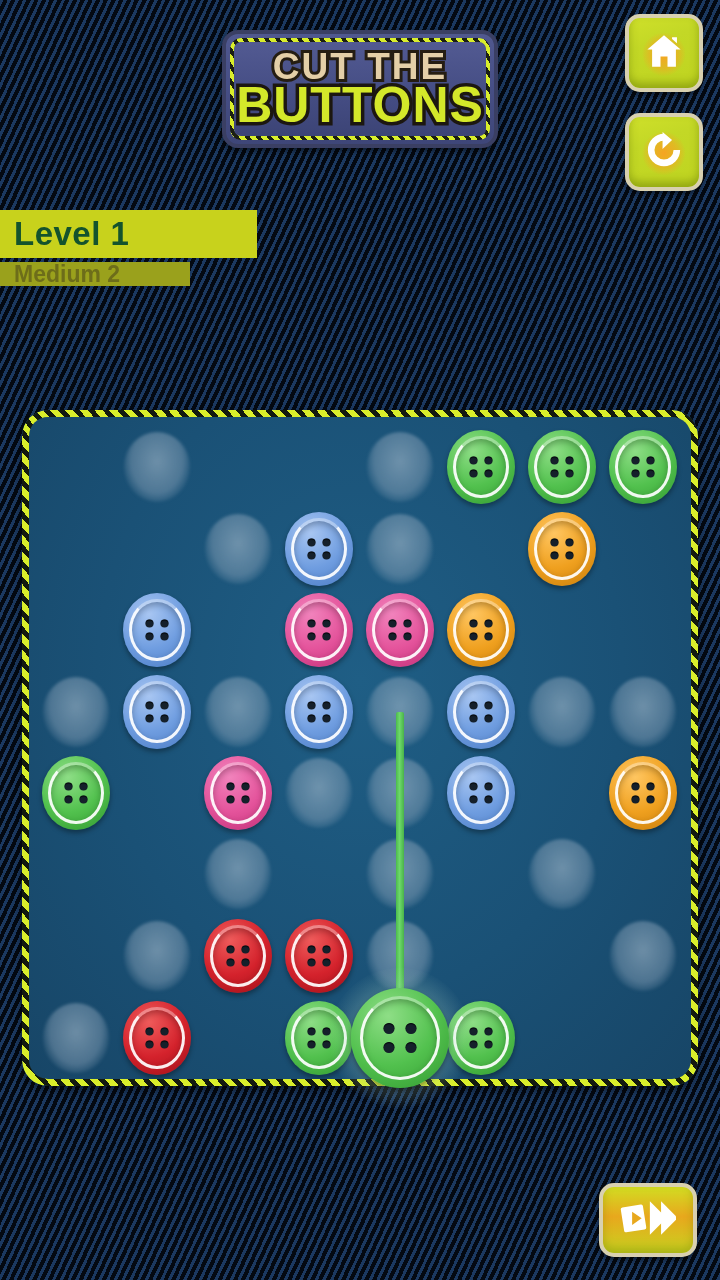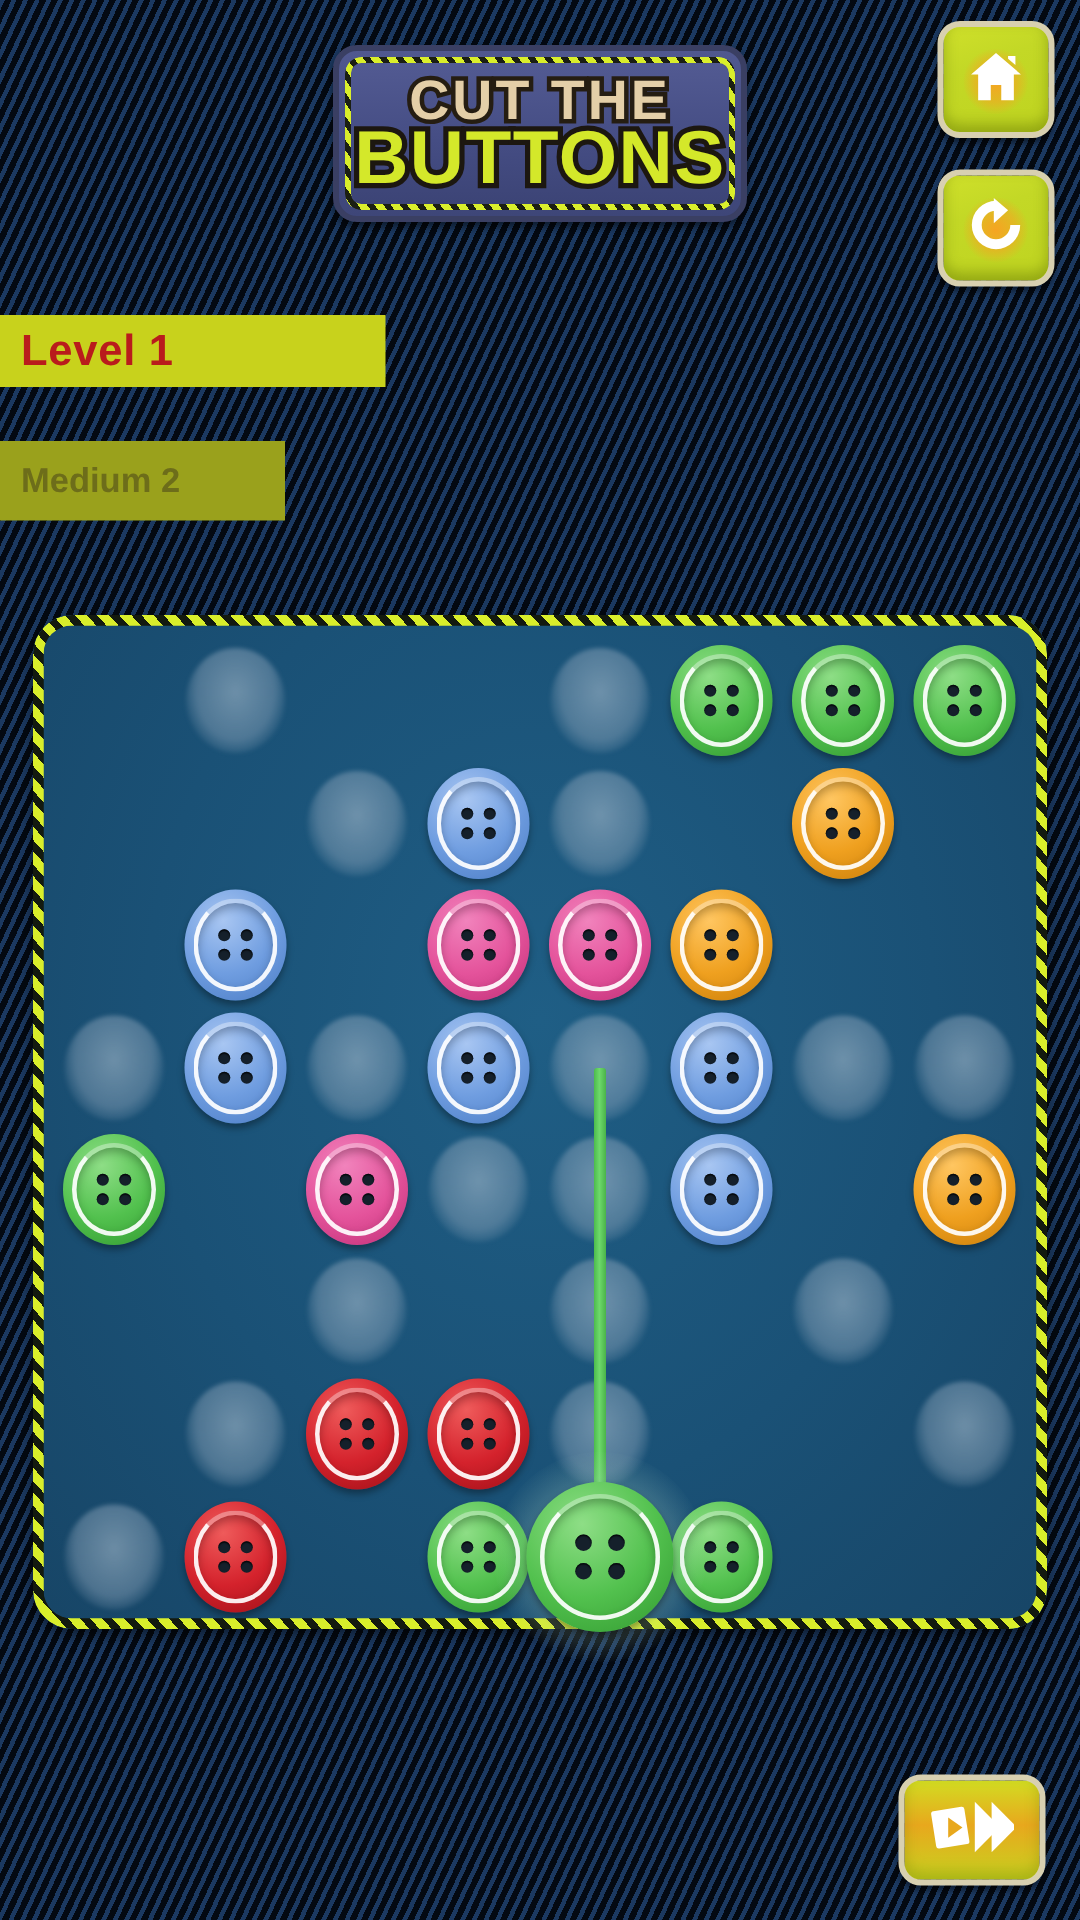--- a/index.html
+++ b/index.html
@@ -84,27 +84,27 @@
   #home-button{ left:625px; top:14px; }
   #restart-button{ left:625px; top:113px; }
 
   
   #level-banner{
     position:absolute; left:0; top:210px; width:257px; height:48px;
     background:#c8d21c;
     display:flex; align-items:center;
   }
   #level-label{
-    color:#b91c1c; font-size:29px; font-weight:bold; padding-left:14px;
+    color:#14532d; font-size:33px; font-weight:bold; padding-left:14px;
     letter-spacing:.5px;
   }
   #difficulty-banner{
-    position:absolute; left:0; top:262px; width:190px; height:53px;
+    position:absolute; left:0; top:262px; width:190px; height:24px;
     background:#9aa11c;
-    display:flex; align-items:center;margin-top:32px;
+    display:flex; align-items:center;
   }
   #difficulty-label{
     color:#6d6d1a; font-size:23px; font-weight:bold; padding-left:14px;
   }
 
   
   #board{
     position:absolute; left:22px; top:410px; width:676px; height:676px;
     border-radius:26px;
     background:radial-gradient(ellipse at 50% 40%,#1f5e85 0%,#1a5176 55%,#174566 100%);

